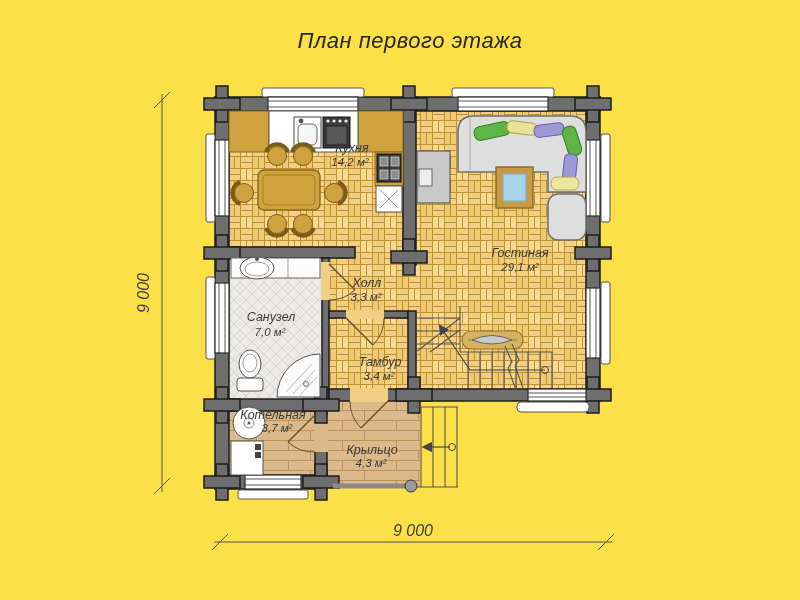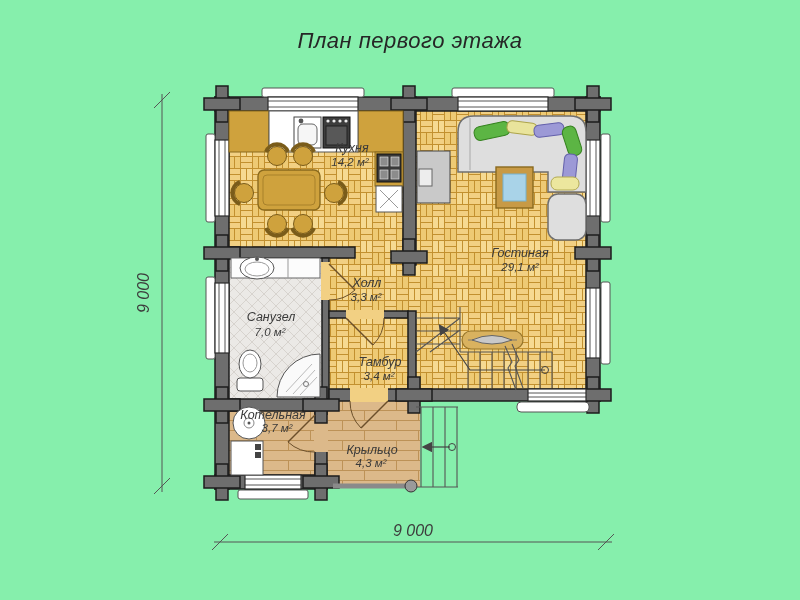--- a/index.html
+++ b/index.html
@@ -1,16 +1,16 @@
 <!DOCTYPE html>
 <html><head>
 <meta charset="utf-8">
 <style>
   html,body{margin:0;padding:0;background:#ffffff;}
-  .stage{position:relative;width:800px;height:600px;background:#86efac;overflow:hidden;
+  .stage{position:relative;width:800px;height:600px;background:#fde047;overflow:hidden;
          font-family:"Liberation Sans",sans-serif;}
   svg text{font-family:"Liberation Sans",sans-serif;font-style:italic;}
   .plan-title{font-size:22px;fill:#262626;letter-spacing:0.5px;}
   .room-name{font-size:12.5px;fill:#3a3a3a;}
   .room-area{font-size:11.5px;fill:#3a3a3a;}
   .dim-text{font-size:16px;fill:#3c3c3c;}
   .wall{fill:#6e6e6e;stroke:#1c1c1c;stroke-width:1.5;}
   .stub{fill:#6e6e6e;stroke:#1c1c1c;stroke-width:1.5;}
   .winframe{fill:#ffffff;stroke:#2a2a2a;stroke-width:1.2;}
   .winsill{fill:#ffffff;stroke:#555;stroke-width:1;}

